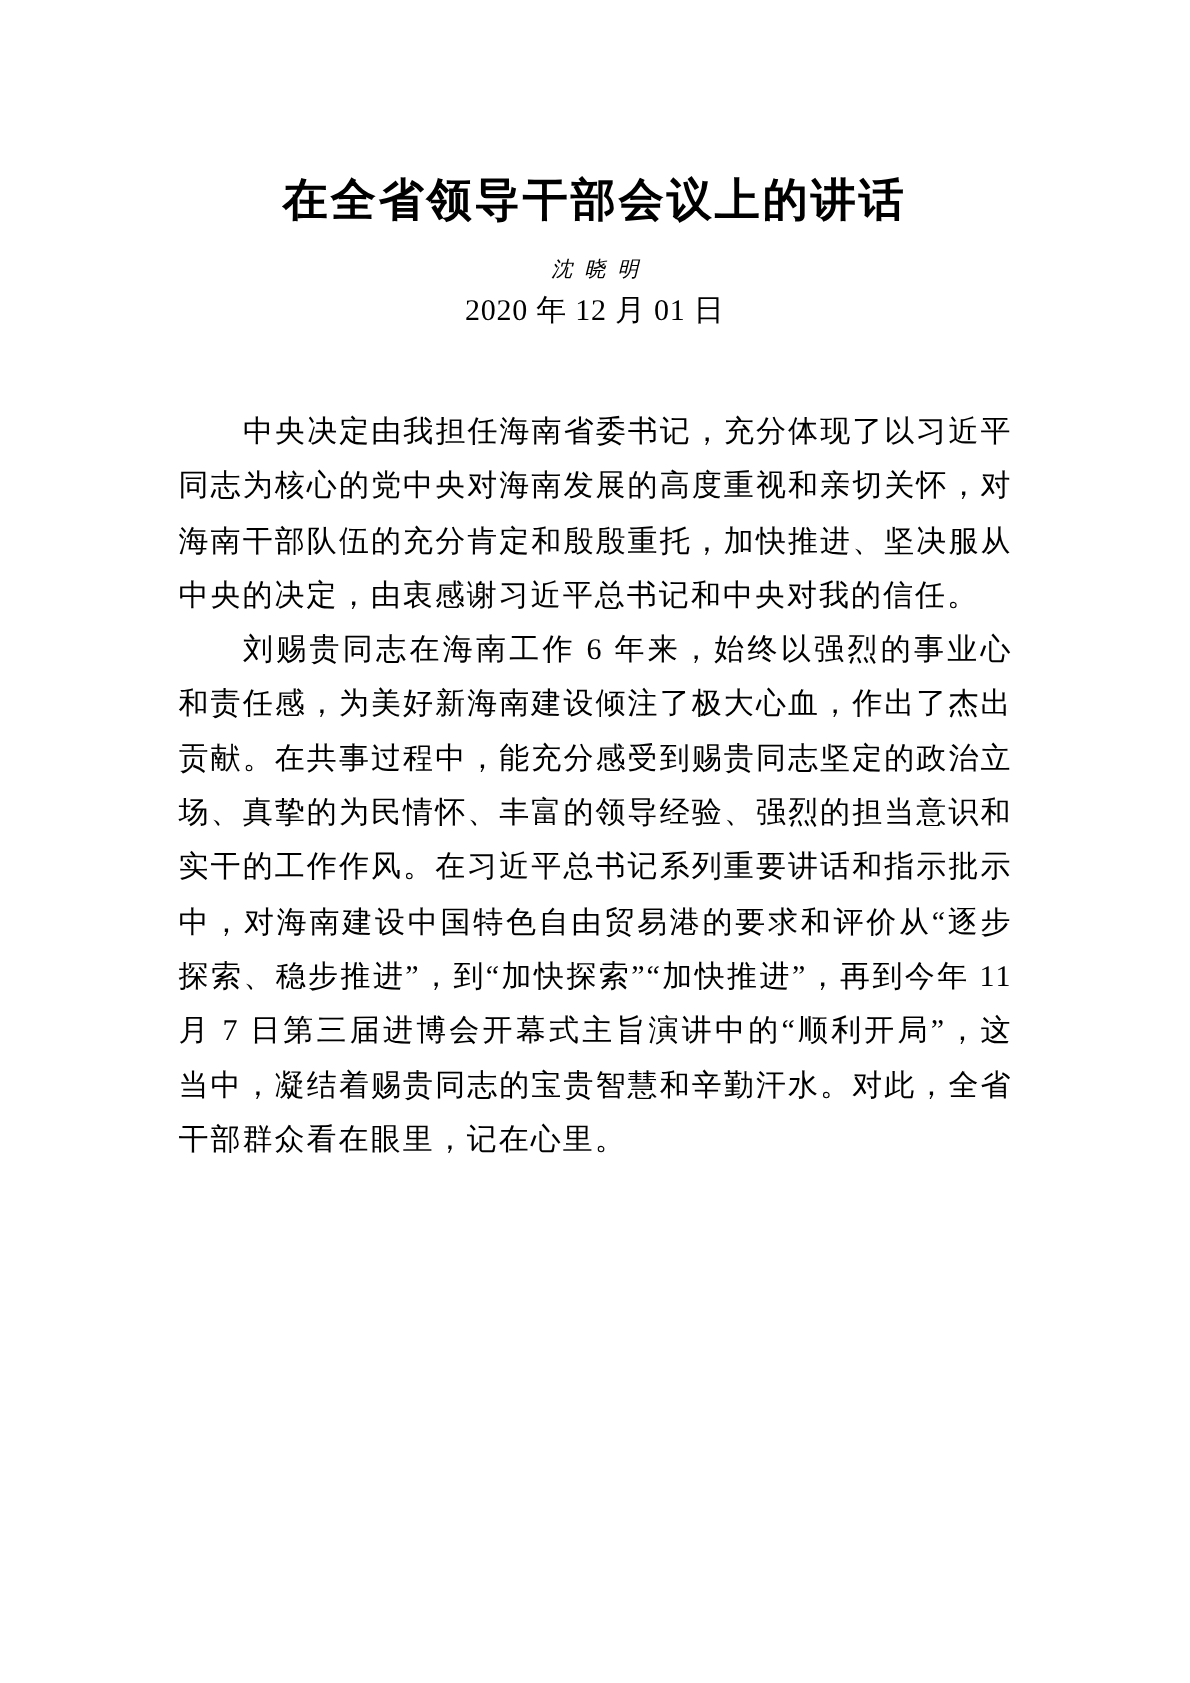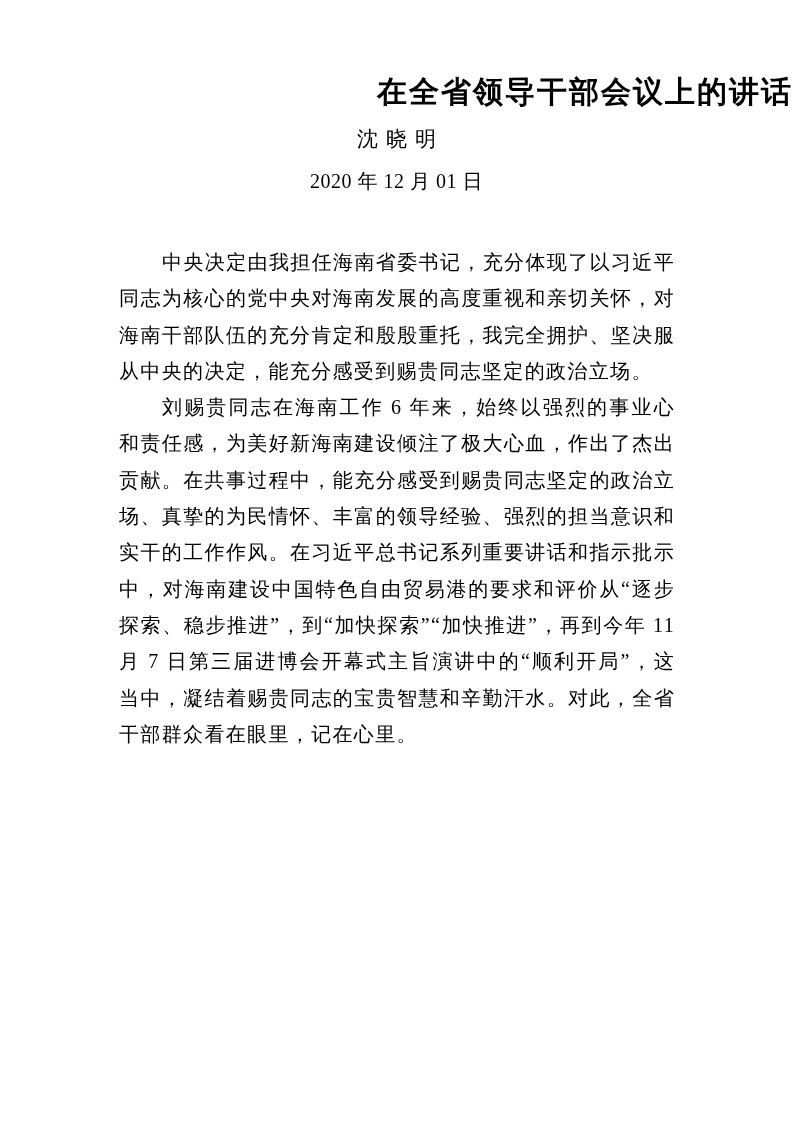--- a/index.html
+++ b/index.html
@@ -11,41 +11,41 @@
     position: relative;
     width: 793px;
     height: 1122px;
     background: #ffffff;
     overflow: hidden;
     color: #000000;
     font-family: "Liberation Serif", "DejaVu Serif", serif;
   }
   .doc-title {
     margin: 0;
-    padding-top: 72px;
+    padding-top: 114px;
     height: 40px;
     line-height: 40px;
-    text-align: right;
+    text-align: center;
     font-size: 30px;
     font-weight: bold;
     letter-spacing: 2px;
     white-space: nowrap;
   }
   .doc-author {
     margin-top: 14px;
     height: 26px;
     line-height: 26px;
     text-align: center;
-    font-size: 21px;
+    font-size: 14px;
     letter-spacing: 8px;
     padding-left: 8px; 
     white-space: nowrap;
+    font-style: italic;
   }
   .doc-date {
-    margin-top: 16px;
     height: 27px;
     line-height: 27px;
     text-align: center;
     font-size: 20px;
     letter-spacing: 0.5px;
     white-space: nowrap;
   }
   .doc-body {
     margin: 49px 118px 0 119px;
     width: 556px;
@@ -72,17 +72,17 @@
 
 <div class="page">
 
   <h1 class="doc-title">在全省领导干部会议上的讲话</h1>
 
   <div class="doc-author">沈晓明</div>
 
   <div class="doc-date">2020 年 12 月 01 日</div>
 
   <div class="doc-body">
-    <p class="indent-2">中央决定由我担任海南省委书记，充分体现了以习近平同志为核心的党中央对海南发展的高度重视和亲切关怀，对海南干部队伍的充分肯定和殷殷重托，我完全拥护、坚决服从中央的决定，能充分感受到赐贵同志坚定的政治立场。</p>
+    <p class="indent-2">中央决定由我担任海南省委书记，充分体现了以习近平同志为核心的党中央对海南发展的高度重视和亲切关怀，对海南干部队伍的充分肯定和殷殷重托，加快推进、坚决服从中央的决定，由衷感谢习近平总书记和中央对我的信任。</p>
     <p class="indent-2">刘赐贵同志在海南工作 6 年来，始终以强烈的事业心和责任感，为美好新海南建设倾注了极大心血，作出了杰出贡献。在共事过程中，能充分感受到赐贵同志坚定的政治立场、真挚的为民情怀、丰富的领导经验、强烈的担当意识和实干的工作作风。在习近平总书记系列重要讲话和指示批示中，对海南建设中国特色自由贸易港的要求和评价从“逐步探索、稳步推进”，到“加快探索”“加快推进”，再到今年 11 月 7 日第三届进博会开幕式主旨演讲中的“顺利开局”，这当中，凝结着赐贵同志的宝贵智慧和辛勤汗水。对此，全省干部群众看在眼里，记在心里。</p>
   </div>
 
 </div>
 
 </body></html>

